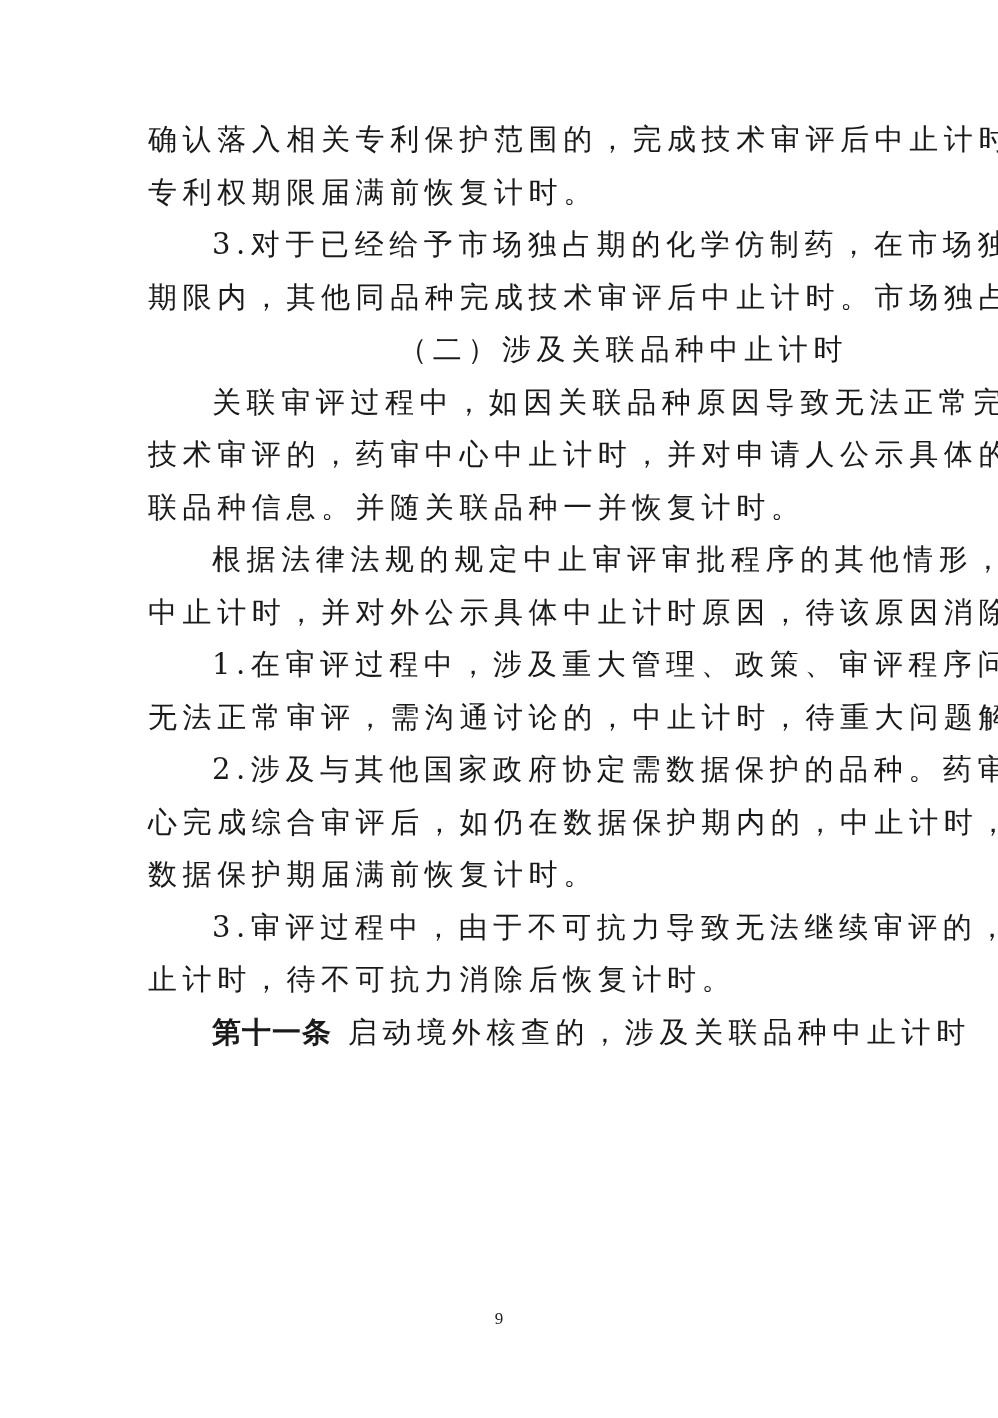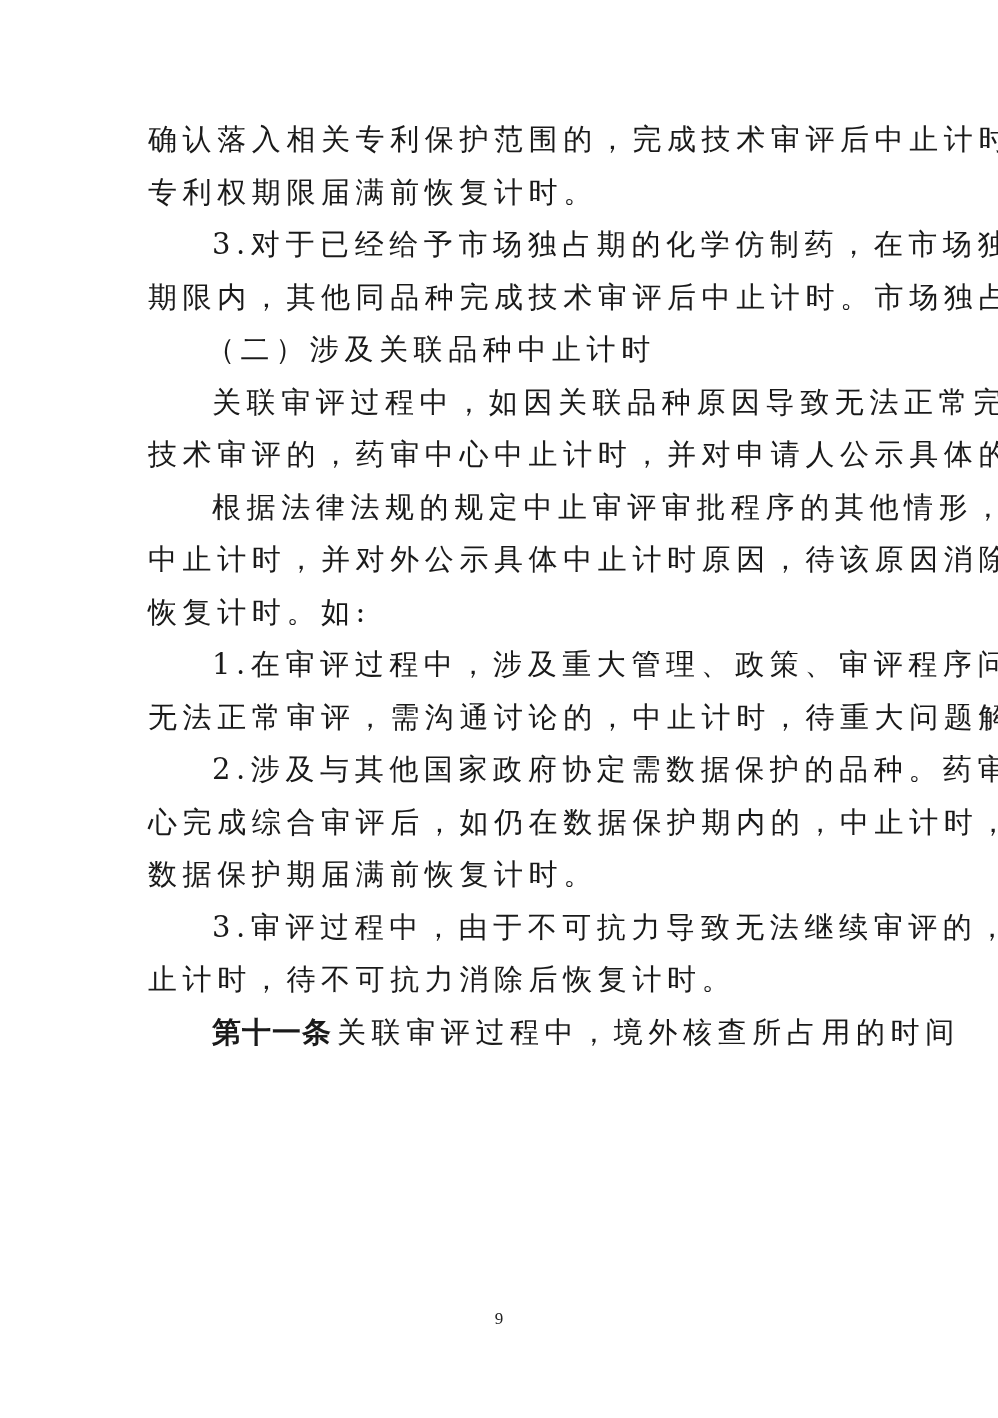--- a/index.html
+++ b/index.html
@@ -6,47 +6,47 @@
   body { width:998px; height:1418px; position:relative; overflow:hidden; }
   .page { position:absolute; left:0; top:0; width:998px; height:1418px; background:#ffffff; }
   .content { position:absolute; left:148px; top:113px; width:700px; }
   .line {
     height:52.5px; line-height:52.5px;
     font-family: "DejaVu Serif", "Liberation Serif", serif;
     font-size:29px; color:#1a1a1a; white-space:nowrap;
     letter-spacing:5.6px;
   }
   .indent { padding-left:64px; }
-  .sub { padding-left:58px; }
-  .article-head { font-weight:bold; font-family:"DejaVu Sans", sans-serif; letter-spacing:1px; margin-right:5px; }
+  .sub { padding-left:58px;text-align:right; }
+  .article-head { font-weight:bold; font-family:"DejaVu Sans", sans-serif; letter-spacing:1px; margin-right:16px; }
   .pagenum {
     position:absolute; left:0; width:998px; top:1309px; text-align:center;
     font-family:"Liberation Serif", serif; font-size:17px; color:#222;
   }
 </style>
 </head>
 <body>
 
 <div class="page">
   <div class="content">
     <div class="line">确认落入相关专利保护范围的，完成技术审评后中止计时。</div>
     <div class="line">专利权期限届满前恢复计时。</div>
     <div class="line indent">3.对于已经给予市场独占期的化学仿制药，在市场独占</div>
     <div class="line">期限内，其他同品种完成技术审评后中止计时。市场独占期</div>
     <div class="line sub">（二）涉及关联品种中止计时</div>
     <div class="line indent">关联审评过程中，如因关联品种原因导致无法正常完成</div>
     <div class="line">技术审评的，药审中心中止计时，并对申请人公示具体的关</div>
+    <div class="line">联品种信息。并随关联品种一并恢复计时。</div>
     <div class="line indent">根据法律法规的规定中止审评审批程序的其他情形，可</div>
     <div class="line">中止计时，并对外公示具体中止计时原因，待该原因消除后</div>
-    <div class="line">恢复计时。如:</div>
     <div class="line indent">1.在审评过程中，涉及重大管理、政策、审评程序问题，</div>
     <div class="line">无法正常审评，需沟通讨论的，中止计时，待重大问题解决</div>
     <div class="line indent">2.涉及与其他国家政府协定需数据保护的品种。药审中</div>
     <div class="line">心完成综合审评后，如仍在数据保护期内的，中止计时，待</div>
     <div class="line">数据保护期届满前恢复计时。</div>
     <div class="line indent">3.审评过程中，由于不可抗力导致无法继续审评的，中</div>
     <div class="line">止计时，待不可抗力消除后恢复计时。</div>
     <div class="line indent">
-      <span class="article-head">第十一条</span><span>关联审评过程中，境外核查所占用的时间</span>
+      <span class="article-head">第十一条</span><span>启动境外核查的，涉及关联品种中止计时</span>
     </div>
   </div>
   <div class="pagenum">9</div>
 </div>
 
 </body></html>

